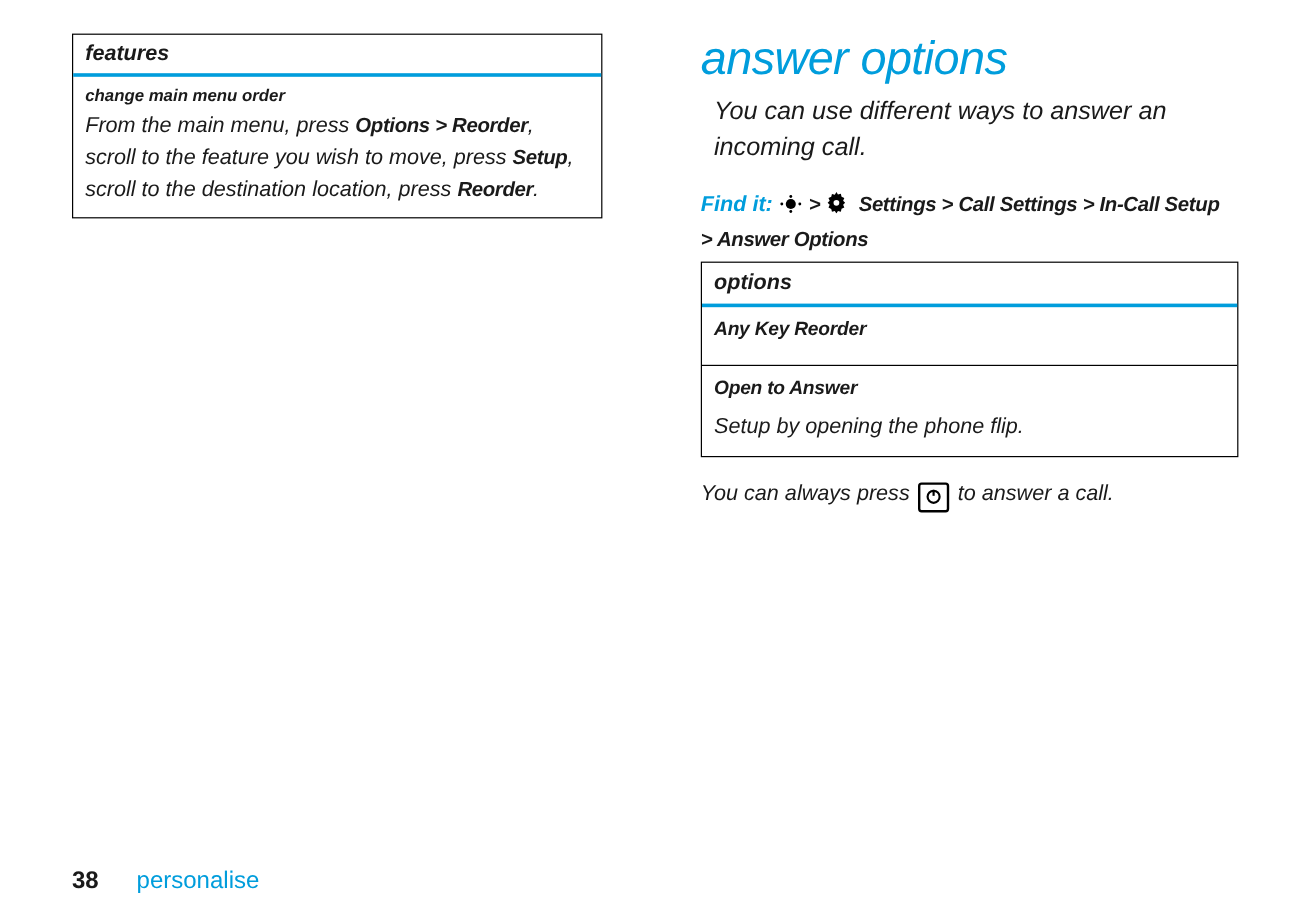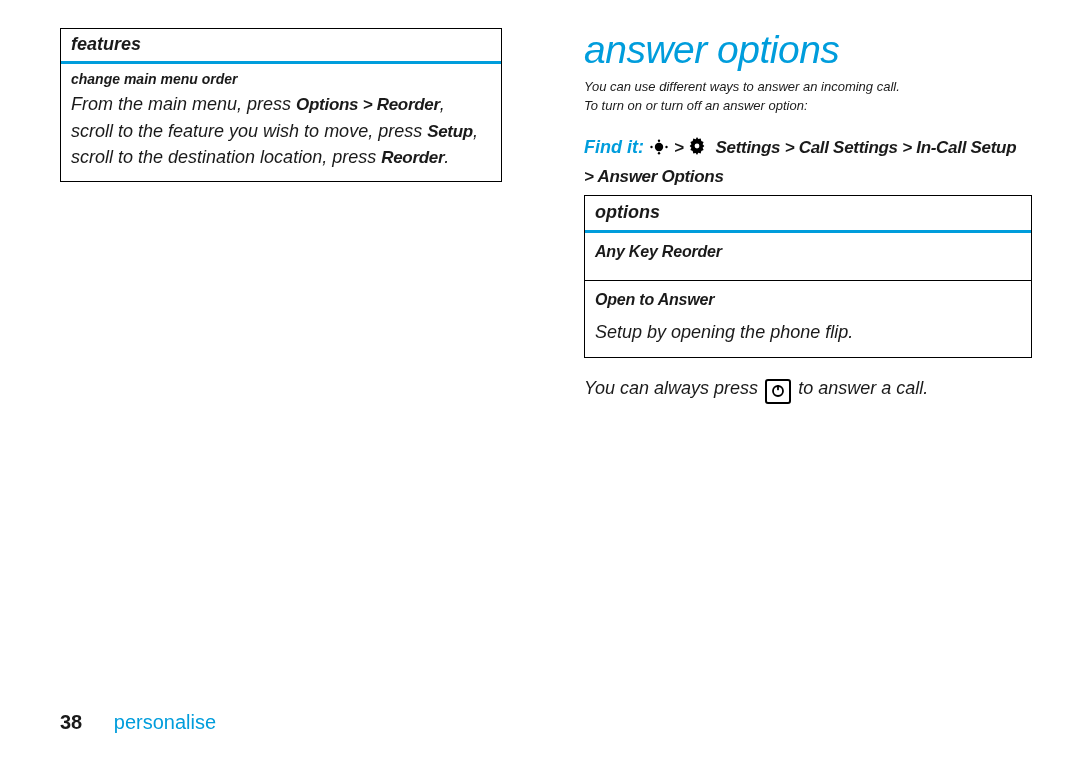--- a/index.html
+++ b/index.html
@@ -65,23 +65,23 @@
 
   
   h1.section-title {
     margin: 0 0 6px 0;
     font-size: 39px;
     font-weight: 400;
     color: var(--accent);
     letter-spacing: -0.5px;
   }
   .body-text {
-    font-size: 13px;
+    font-size: 21px;
     line-height: 1.45;
-    margin: 6px 0 18px 0;
+    margin: 6px 0 18px 11px;
   }
   .findit {
     font-size: 18px;
     line-height: 1.5;
     margin-bottom: 5px;
   }
   .findit-label {
     color: var(--accent);
     font-weight: bold;
   }
@@ -135,21 +135,21 @@
     border-radius: 3px;
     vertical-align: -4px;
     margin: 0 2px;
   }
   .key-box svg { display:block; }
 
   
   .footer {
     position: absolute;
     left: 60px;
-    bottom: 32px;
+    bottom: 20px;
     font-size: 20px;
   }
   .footer .pg {
     font-weight: bold;
     margin-right: 26px;
   }
   .footer .sect {
     color: var(--accent);
   }
 </style>
@@ -168,21 +168,20 @@
         <span>From the main menu, press </span><span class="bold-cond">Options</span><span class="bold-cond"> &gt; </span><span class="bold-cond">Reorder</span><span>, scroll to the feature you wish to move, press </span><span class="bold-cond">Setup</span><span>, scroll to the destination location, press </span><span class="bold-cond">Reorder</span><span>.</span>
       </div>
     </div>
   </div>
 
   <div class="col right">
     <h1 class="section-title">answer options</h1>
 
     <div class="body-text">
       <span>You can use different ways to answer an incoming call.</span><br>
-      <span>To turn on or turn off an answer option:</span>
     </div>
 
     <div class="findit">
       <span class="findit-label">Find it:</span>
       <span class="icon-outline">
         <svg width="20" height="16" viewBox="0 0 20 16">
           <circle cx="10" cy="8" r="4.2" fill="#000"></circle>
           <circle cx="2.5" cy="8" r="1.2" fill="#000"></circle>
           <circle cx="17.5" cy="8" r="1.2" fill="#000"></circle>
           <circle cx="10" cy="1.8" r="1.2" fill="#000"></circle>

